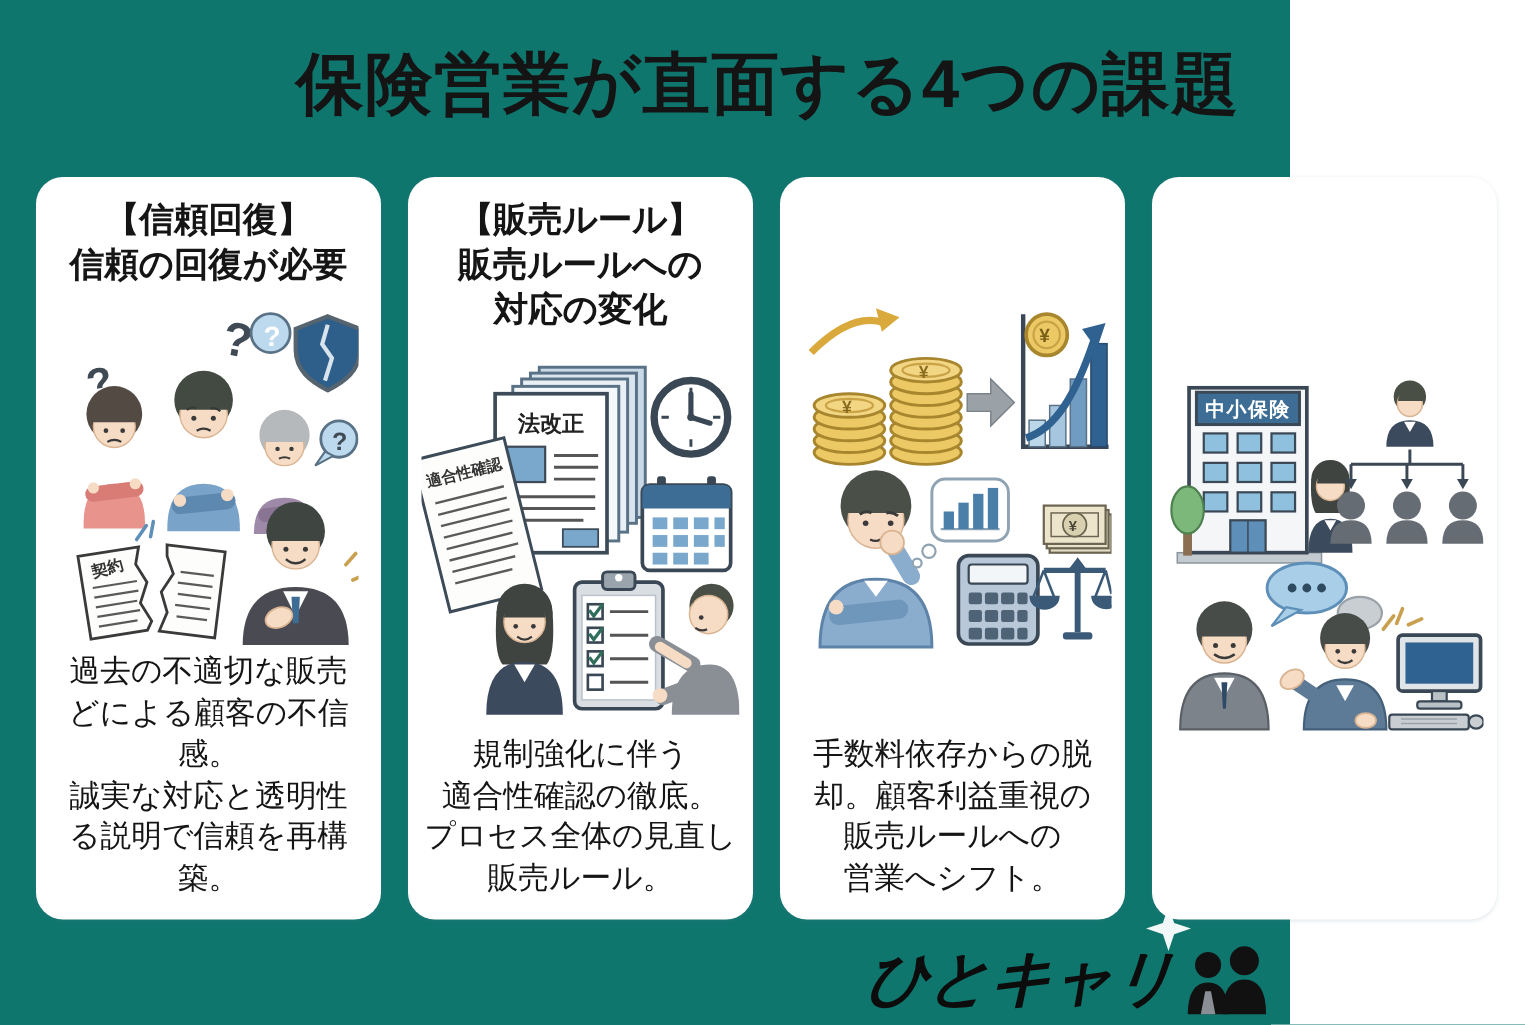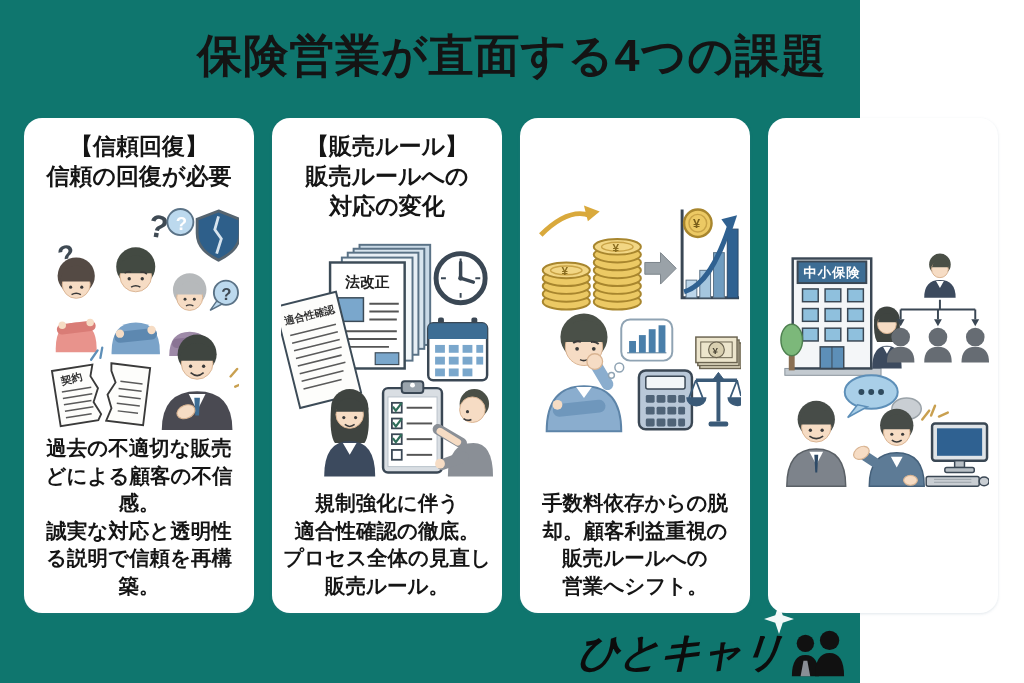--- a/index.html
+++ b/index.html
@@ -31,21 +31,21 @@
     margin:0;font-size:23px;line-height:1.3;font-weight:800;color:#151515;
     text-align:center;white-space:pre-line;
   }
   .illo{
     flex:1 1 auto;min-height:0;width:100%;
     display:flex;align-items:center;justify-content:center;
     padding:4px 0;box-sizing:border-box;
   }
   .illo svg{height:100%;max-width:212px;}
   .card-body{
-    margin:0;font-size:20.5px;line-height:1.34;font-weight:700;color:#151515;
+    margin:0;font-size:20.5px;line-height:1.34;font-weight:400;color:#151515;
     text-align:center;white-space:pre-line;
   }
   .brand{
     position:absolute;right:14px;bottom:6px;
     display:flex;align-items:flex-end;gap:5px;
   }
   .brand-text{
     font-size:41px;font-weight:900;font-style:italic;color:#0c0c0c;
     transform:skewX(-6deg);letter-spacing:-1px;line-height:1;
     padding-bottom:4px;

